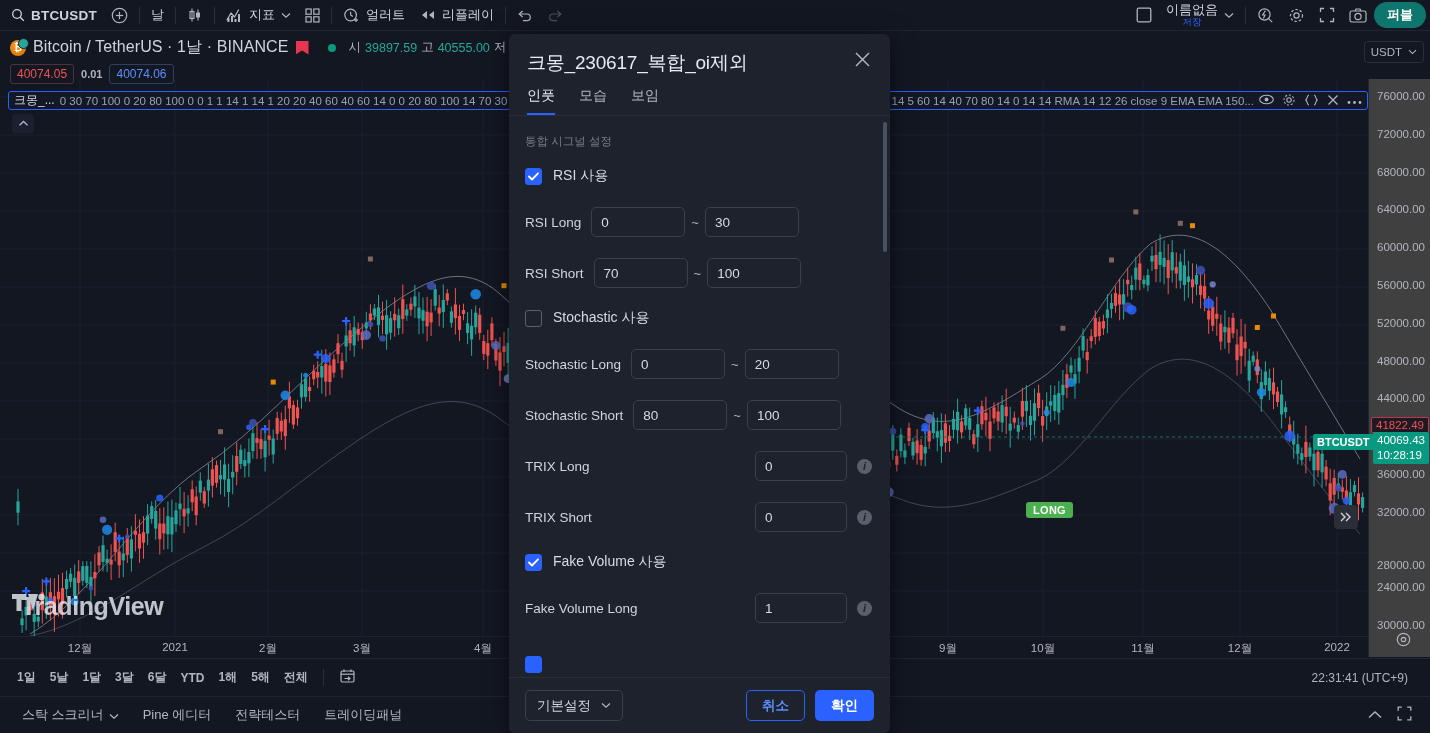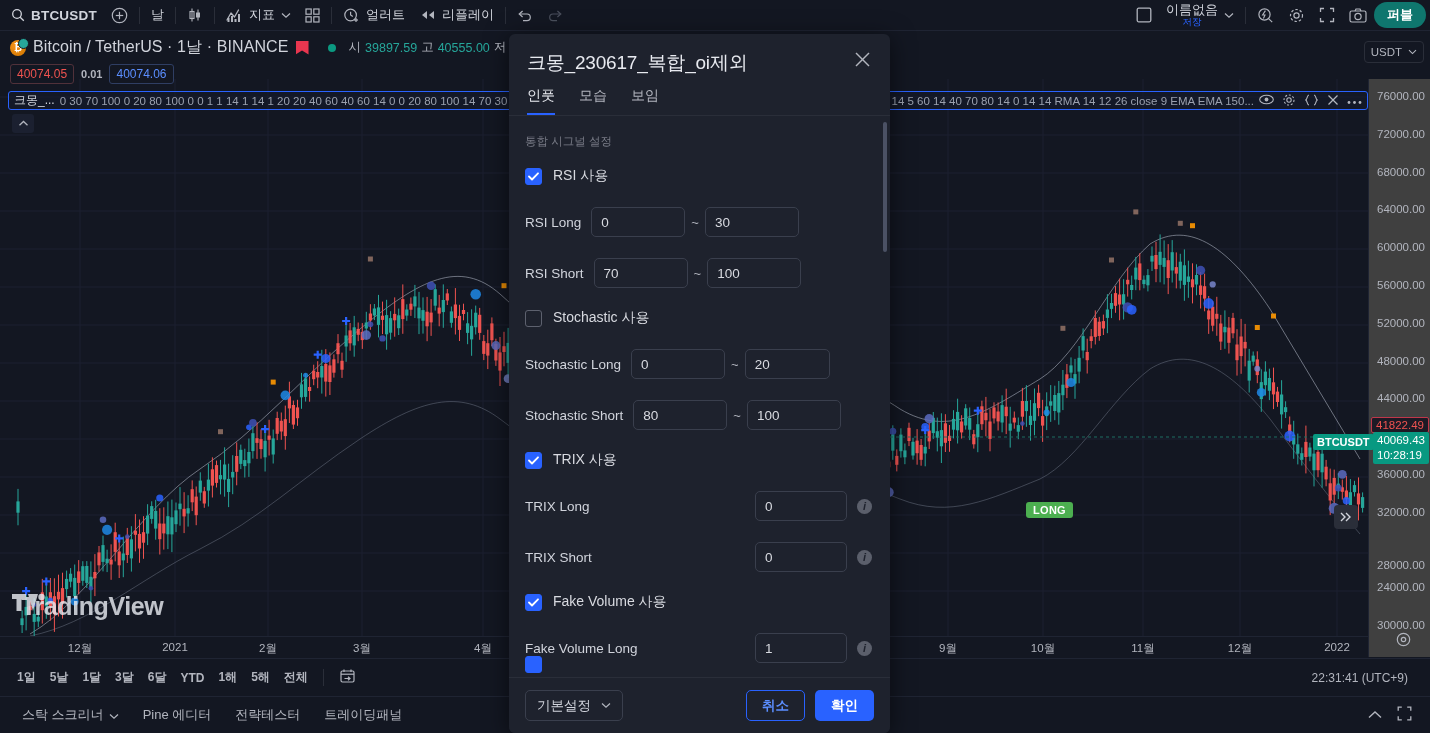--- a/index.html
+++ b/index.html
@@ -1424,35 +1424,27 @@
             <input class="inp" style="width: 94px;" value="100">
           </div>
           <div class="chk-row">
             <span class="chk"></span>
             <span class="chk-label">Stochastic 사용</span>
           </div>
           <div class="row">
             <span class="row-label">Stochastic Long</span>
             <input class="inp" style="width: 94px; margin-left: 10px;" value="0">
             <span class="tilde">~</span>
-            <input class="inp" style="width: 85px;" value="20">
+            <input class="inp" style="width: 94px;" value="20">
           </div>
           <div class="row">
             <span class="row-label">Stochastic Short</span>
             <input class="inp" style="width: 94px; margin-left: 10px;" value="80">
             <span class="tilde">~</span>
             <input class="inp" style="width: 94px;" value="100">
-          </div>
-          <div class="chk-row">
-            <span class="chk on">
-              <svg width="11" height="9" viewBox="0 0 11 9">
-                <path d="M1 4.5 L4 7.5 L10 1.3" fill="none" stroke="#fff" stroke-width="1.8" stroke-linecap="round" stroke-linejoin="round"></path>
-              </svg>
-            </span>
-            <span class="chk-label">TRIX 사용</span>
           </div>
           <div class="row">
             <span class="row-label" style="flex:1;">TRIX Long</span>
             <input class="inp" style="width: 92px;" value="0">
             <span class="info-i">i</span>
           </div>
           <div class="row">
             <span class="row-label" style="flex:1;">TRIX Short</span>
             <input class="inp" style="width: 92px;" value="0">
             <span class="info-i">i</span>

